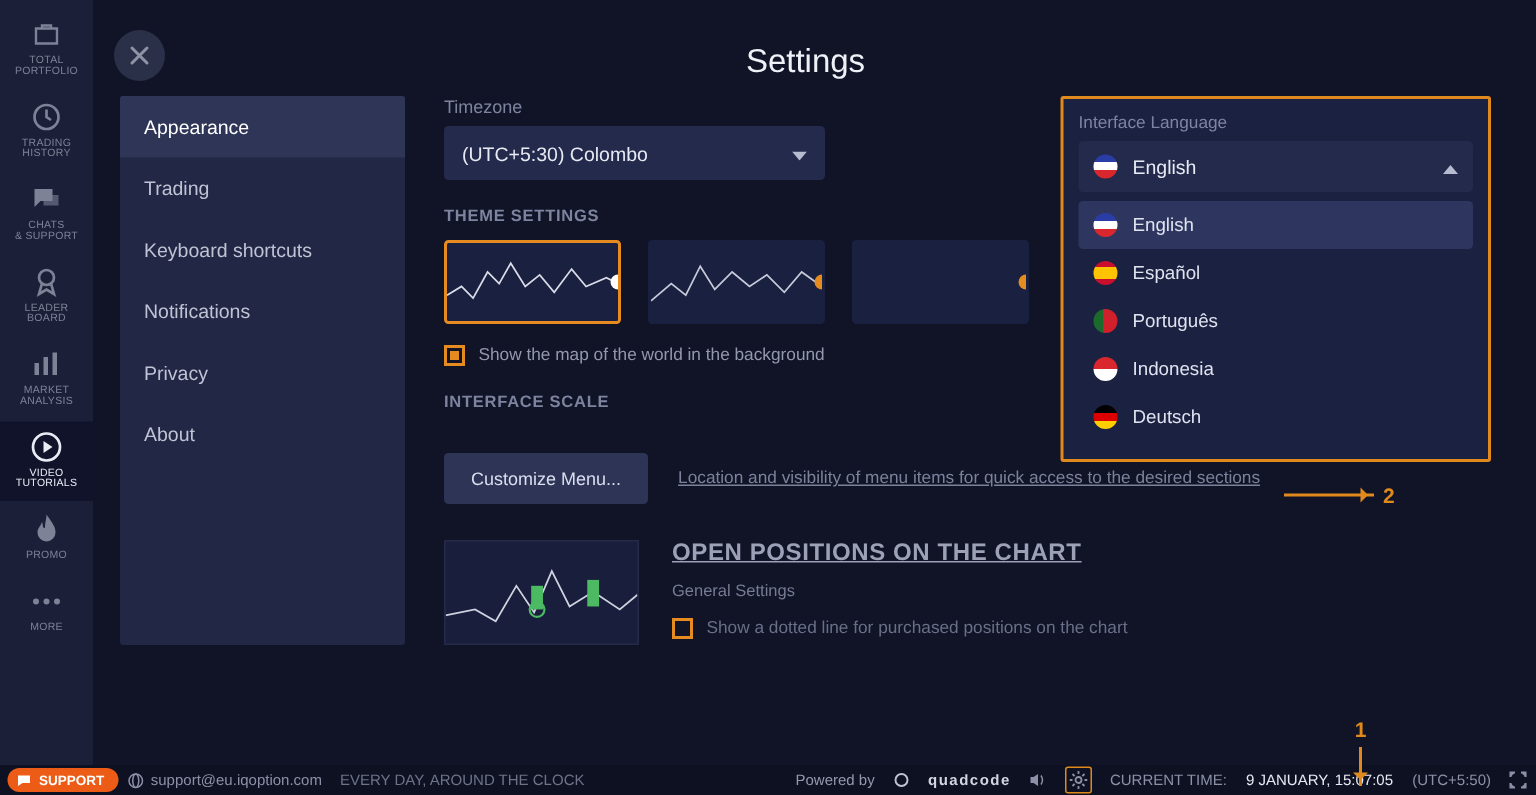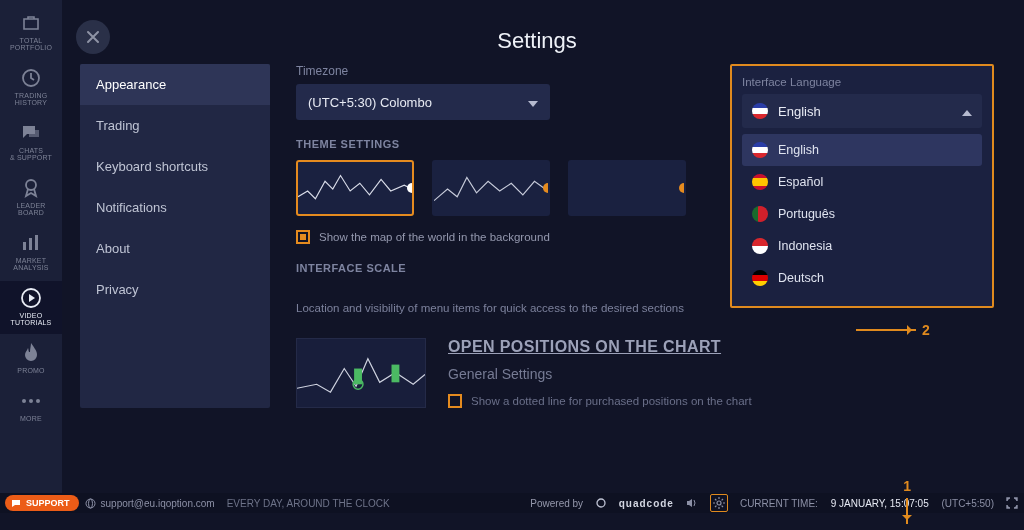--- a/index.html
+++ b/index.html
@@ -49,30 +49,30 @@
   .chkbox.on::after { content: ""; width: 6px; height: 6px; background: #e58b1f; }
 
   
   .scales { display: flex; gap: 10px; }
   .scale { flex: 1; border: 1px solid #2a3050; border-radius: 3px; height: 36px; display: flex; align-items: center; gap: 10px; padding: 0 12px; font-size: 13px; color: #cfd3e0; cursor: pointer; }
   .radio { width: 13px; height: 13px; border-radius: 50%; border: 2px solid #6b7088; display: inline-block; position: relative; }
   .scale.active .radio { border-color: #e58b1f; }
   .scale.active .radio::after { content: ""; position: absolute; inset: 2px; border-radius: 50%; background: #e58b1f; }
 
   .custbtn { background: #2e3455; border-radius: 3px; padding: 10px 18px; font-size: 12px; color: #dadff0; display: inline-block; cursor: pointer; }
-  .desc { font-size: 11.5px; color: #7c819c; }
+  .desc { font-size: 11.5px; color: #7c819c; text-decoration: underline; }
   .customize-row { display:flex; align-items:center; gap:20px; margin-top:28px; }
 
   .openpos { display:flex; gap:22px; margin-top:24px; }
   .op-thumb { width:130px; height:70px; background:#181e3b; border:1px solid #242a48; position:relative; overflow:hidden; }
   .op-title { font-size:16px; font-weight:700; color:#9ca1b8; letter-spacing:.4px;text-decoration:underline; }
-  .op-sub { font-size:14px; color:#767b94; margin-top:10px; }
-
-  
-  .langbox { position:absolute; top:0; right:0; width:264px; border:2px solid #e08a1e; background:#1b2140; padding:10px 10px 12px; border-radius:2px; z-index:20; }
+  .op-sub { font-size:11px; color:#767b94; margin-top:10px; }
+
+  
+  .langbox { position:absolute; top:0; right:0; width:287px; border:2px solid #e08a1e; background:#1b2140; padding:10px 10px 12px; border-radius:2px; z-index:20; }
   .langbox .flabel { font-size: 11.5px; }
   .lang-sel { background:#232a4b; height:34px; border-radius:3px; display:flex; align-items:center; padding:0 10px; gap:10px; color:#e8ebf4; font-size:13px; cursor:pointer; }
   .lang-sel .caret { margin-left:auto; }
   .lang-list { margin-top:6px; }
   .lang-item { height:32px; display:flex; align-items:center; gap:10px; padding:0 10px; font-size:12.5px; color:#dfe3ef; border-radius:3px; cursor:pointer; }
   .lang-item.hl { background:#2e3660; }
   .flag { width:16px; height:16px; border-radius:50%; display:inline-block; flex-shrink:0; }
   .f-uk { background: linear-gradient(#2a3da7 0 33%, #fff 33% 66%, #d9272d 66% 100%); }
   .f-es { background: linear-gradient(#c8102e 0 25%, #ffc400 25% 75%, #c8102e 75% 100%); }
   .f-pt { background: linear-gradient(90deg, #1a6b2c 0 40%, #d1202b 40% 100%); }
@@ -81,21 +81,21 @@
 
   
   .ann1 { position:absolute; right:113px; bottom:6px; display:flex; flex-direction:column; align-items:center; color:#e08a1e; font-weight:700; font-size:14px; z-index:40; pointer-events:none;}
   .ann1 .arr { width:2px; height:26px; background:#e08a1e; position:relative; margin-top:4px;}
   .ann1 .arr::after { content:""; position:absolute; bottom:-1px; left:-4px; border:5px solid transparent; border-top-color:#e08a1e;}
   .ann2 { position:absolute; top:258px; left:560px; display:flex; align-items:center; color:#e08a1e; font-weight:700; font-size:14px; gap:6px; z-index:25; pointer-events:none;}
   .ann2 .arr { height:2px; width:60px; background:#e08a1e; position:relative;}
   .ann2 .arr::after{ content:""; position:absolute; right:-1px; top:-4px; border:5px solid transparent; border-left-color:#e08a1e;}
 
   
-  .footer { position: fixed; left: 0; right: 0; bottom: 17px; height: 20px; background: #0e1122; display: flex; align-items: center; font-size: 10px; color: #8c90a6; z-index: 30; }
+  .footer { position: fixed; left: 0; right: 0; bottom: 0; height: 20px; background: #0e1122; display: flex; align-items: center; font-size: 10px; color: #8c90a6; z-index: 30; }
   .sup { background: #ec5c17; color: #fff; height: 16px; border-radius: 9px; padding: 0 9px 0 6px; margin-left: 5px; display: flex; align-items: center; gap: 5px; font-weight: 700; font-size: 9px; cursor: pointer; }
   .footer .sep { flex: 1; }
   .footer .fi { margin: 0 6px; display:flex; align-items:center; gap:5px;}
   .footer .gearbox { border:1.5px solid #e08a1e; padding:2px; border-radius:2px; }
   .footer svg { fill: currentColor; }
   .powered { color:#9598ac; }
   .powered b { color:#d3d6e2; font-weight:700; letter-spacing:1px; }
 </style>
 </head>
 <body>
@@ -182,22 +182,22 @@
       </svg>
   </div>
   <div class="title">Settings</div>
 
   <div class="cols">
     <div class="nav" id="nav">
         <div class="nitem active">Appearance</div>
         <div class="nitem">Trading</div>
         <div class="nitem">Keyboard shortcuts</div>
         <div class="nitem">Notifications</div>
+        <div class="nitem">Privacy</div>
         <div class="nitem">About</div>
-        <div class="nitem">Privacy</div>
       </div>
 
     <div class="content">
 
       <div class="ann2">
           <span class="arr"></span>
           <span>2</span>
         </div>
 
       <div class="langbox">
@@ -266,20 +266,21 @@
       </div>
 
       <div class="chk">
         <span class="chkbox on"></span>
         <span>Show the map of the world in the background</span>
       </div>
 
       <div class="hlabel">INTERFACE SCALE</div>
 
       <div class="customize-row">
+        <span class="custbtn">Customize Menu...</span>
         <span class="desc">Location and visibility of menu items for quick access to the desired sections</span>
       </div>
 
       <div class="openpos">
         <div class="op-thumb">
           <svg viewBox="0 0 130 70" preserveAspectRatio="none">
             <polyline points="0,50 20,46 34,54 48,30 60,48 72,20 84,44 100,34 118,46 130,36" fill="none" stroke="#cfd3e0" stroke-width="1.2"></polyline>
             <rect x="58" y="30" width="8" height="16" fill="#4bba63"></rect>
             <rect x="96" y="26" width="8" height="18" fill="#4bba63"></rect>
             <circle cx="62" cy="46" r="5" fill="none" stroke="#4bba63" stroke-width="1.5"></circle>

